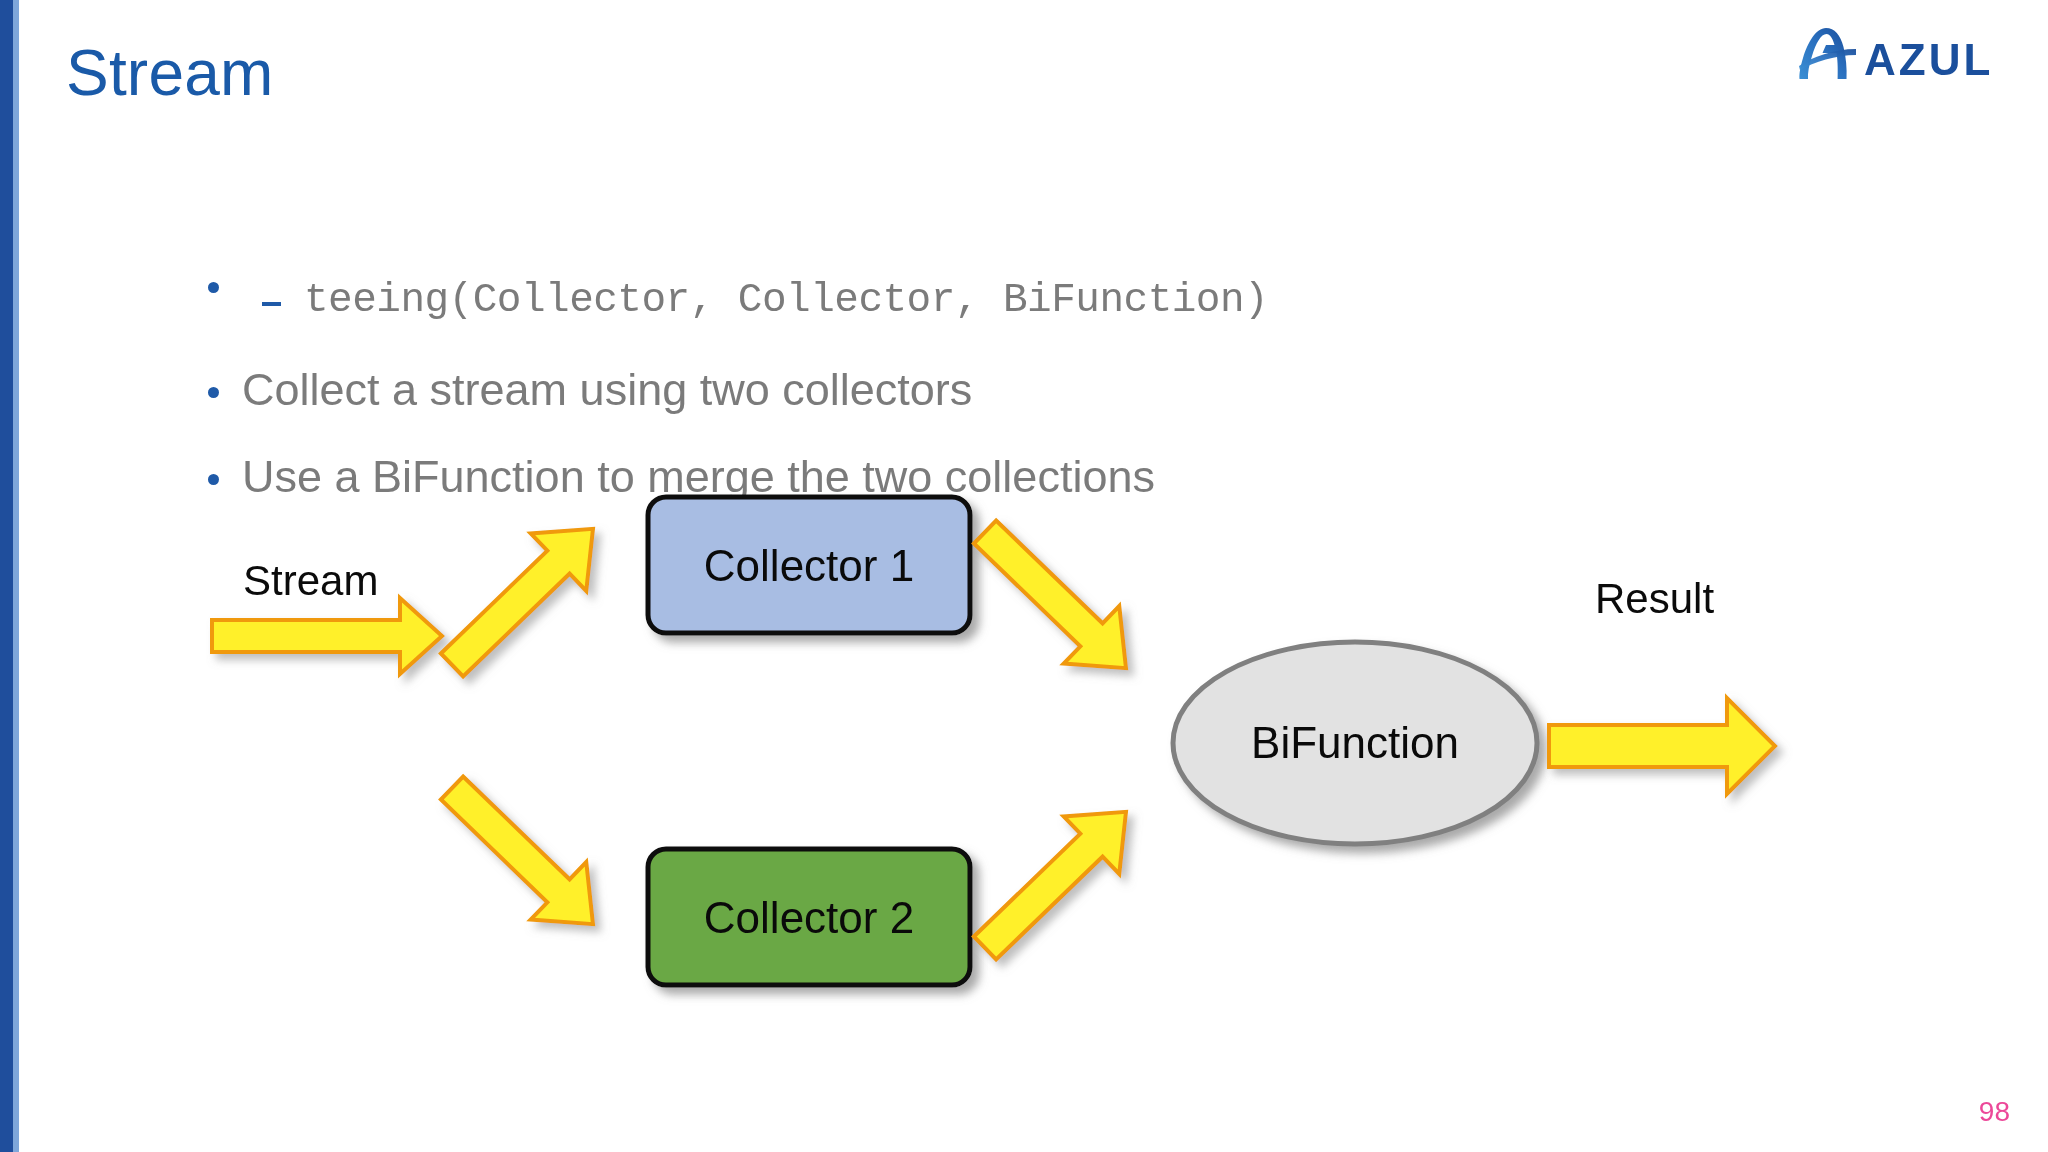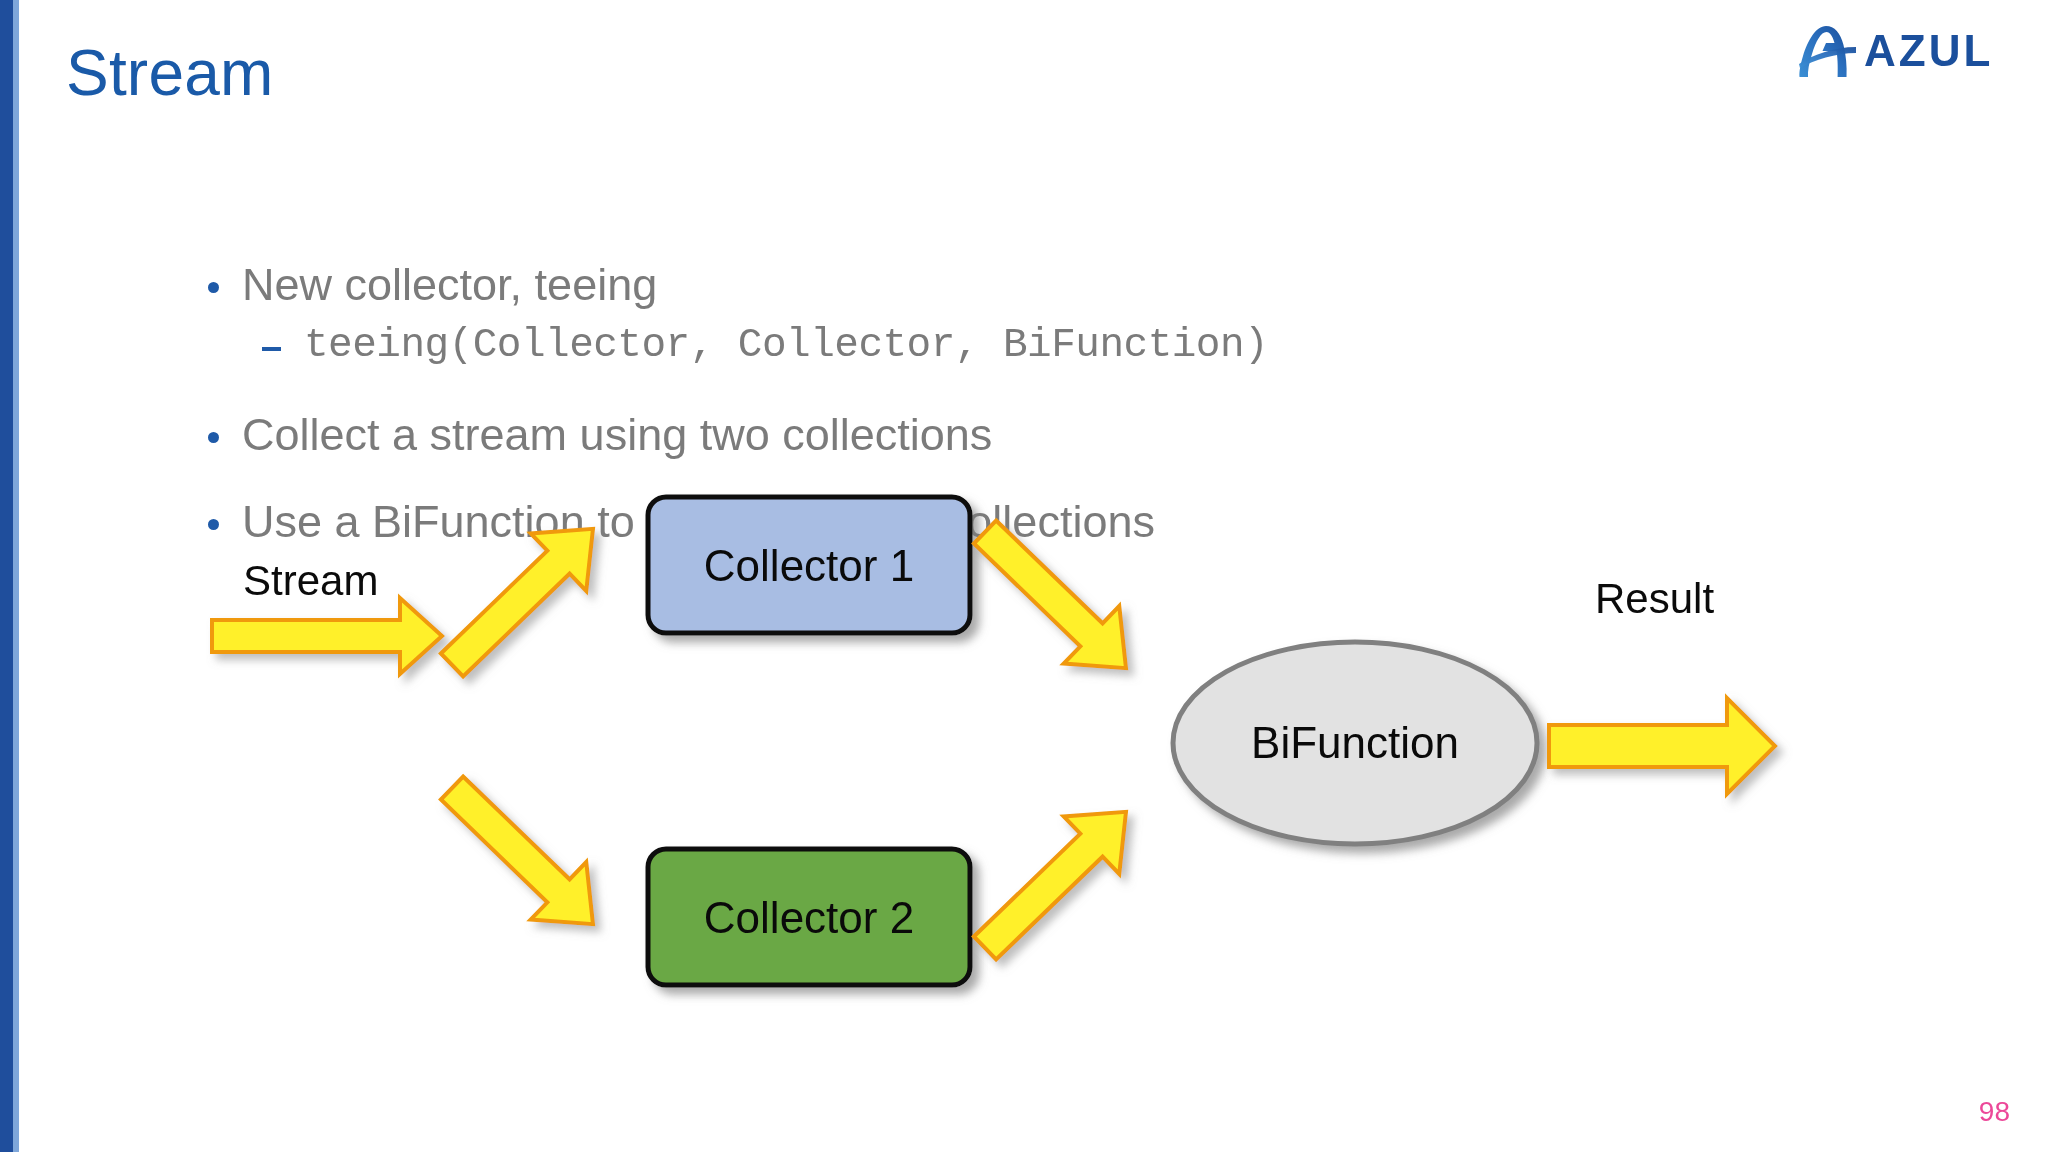--- a/index.html
+++ b/index.html
@@ -43,21 +43,21 @@
   }
 
   
   #logo {
     position: absolute;
     right: 22px;
     top: 20px;
     width: 230px;
     height: 62px;
     display: flex;
-    align-items: center;
+    align-items: flex-end;
     gap: 6px;
   }
   #logo-mark { width: 62px; height: 58px; flex: none; }
   #logo-word {
     font-size: 44px;
     font-weight: 700;
     color: #1B4F9C;
     letter-spacing: 3px;
     line-height: 1;
     font-family: "Liberation Sans", sans-serif;
@@ -161,30 +161,29 @@
       </defs>
       <path d="M30 4 C20 4 12 18 7 34 C4.5 42 3 50 3.5 55 L12 55 C11.6 49 13 41 16 32 C20 19 25 10 30.5 10 C34 10 36.5 14 38.5 21 L30 21 L26.5 29 L40.5 29 C41.5 35 42 43 41.6 55 L50.5 55 C51 44 50 33 47.5 23 C44.5 11 38.5 4 30 4 Z" fill="url(#azulgrad)"></path>
       <path d="M4 46 C18 38 40 31 60 31 L60 25 C38 25 16 33 3 42 Z" fill="url(#azulgrad)" opacity="0.95"></path>
     </svg>
     <div id="logo-word">AZUL</div>
   </div>
 
   <div id="bullets">
     <div class="b1">
       <span class="dot"></span>
-      <span>New collector, teeing</span>
     </div>
     <div class="b2">
       <span class="dash"></span>
       <span>teeing(Collector, Collector, BiFunction)</span>
     </div>
     <div class="gap-1"></div>
     <div class="b1">
       <span class="dot"></span>
-      <span>Collect a stream using two collections</span>
+      <span>Collect a stream using two collectors</span>
     </div>
     <div class="gap-2"></div>
     <div class="b1">
       <span class="dot"></span>
       <span>Use a BiFunction to merge the two collections</span>
     </div>
   </div>
 
   <div id="diagram">
     <svg width="2048" height="560" viewBox="0 0 2048 560" xmlns="http://www.w3.org/2000/svg">

